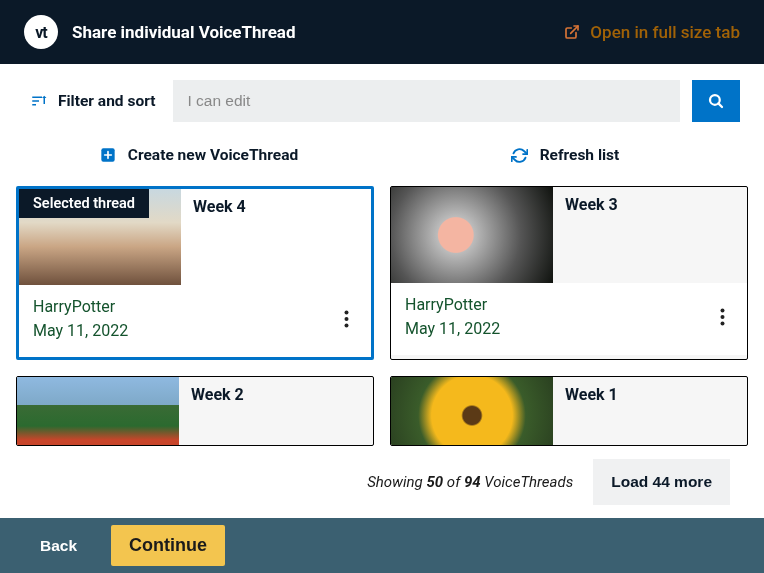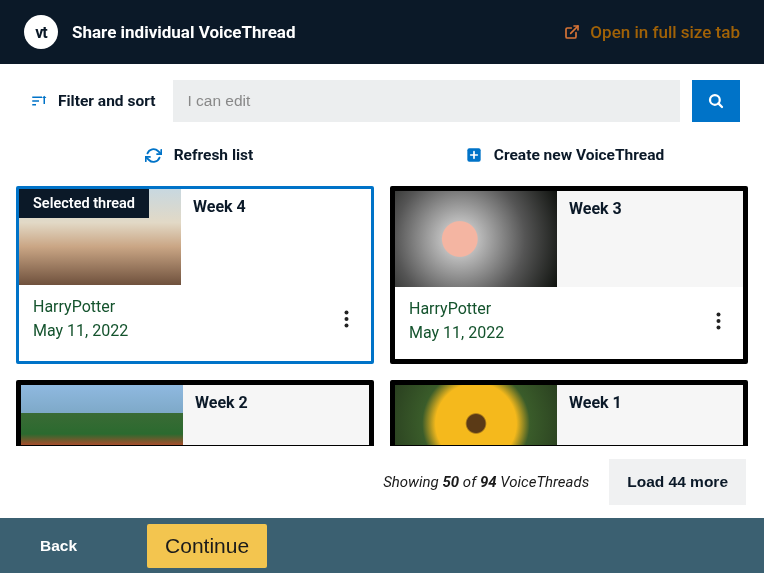--- a/index.html
+++ b/index.html
@@ -73,21 +73,21 @@
 
   .grid {
     display: grid;
     grid-template-columns: 1fr 1fr;
     gap: 16px;
     padding: 0 16px;
     overflow-y: auto;
     height: 260px;
   }
   .card {
-    border: 5px solid #000000;
+    border: 1px solid #000000;
     background: #f6f6f6;
     position: relative;
     border-radius: 2px;
   }
   .card.selected {
     border: 3px solid #0073c8;
     background: #fff;
   }
   .sel-badge {
     position: absolute;
@@ -129,21 +129,21 @@
   .card.selected .card-bot { background: #fff; }
   .card-meta { font-size: 16px; line-height: 1.5; color: #14532d; }
   .kebab { padding: 4px 8px; cursor: pointer; }
 
   .card.partial { height: 70px; overflow: hidden; }
   .card.partial .card-top { height: 70px; }
   .card.partial .thumb { height: 70px; }
 
   .status-bar {
     position: absolute;
-    bottom: 55px; left: 0; right: 0;
+    bottom: 55px; left: 0; right: 16px;
     height: 72px;
     background: #fff;
     display: flex; align-items: center; justify-content: flex-end;
     padding: 0 18px;
     gap: 20px;
   }
   .showing { font-style: italic; font-size: 15px; color: #1b1b1b; }
   .showing b { font-weight: 700; font-style: italic; }
   .loadmore-btn {
     background: #f0f1f2;
@@ -165,25 +165,24 @@
   .back-btn {
     background: transparent;
     border: none;
     color: #fff; font-weight: 700; font-size: 15.5px;
     padding: 8px 16px;
     cursor: pointer;
   }
   .continue-btn {
     background: #f3c54f;
     border: none;
-    color: #1b1b1b; font-weight: 400; font-size: 21px;
+    color: #1b1b1b; font-weight: 700; font-size: 18px;
     padding: 10px 18px;
     cursor: pointer;
     border-radius: 2px;
-    margin-left: 36px;
   }
 
   svg { display: block; }
 </style>
 </head>
 <body>
 
 <div class="header">
   <div class="header-left">
     <div class="vt-logo">vt</div>
@@ -218,36 +217,36 @@
           <circle cx="10.5" cy="10.5" r="6.5"></circle>
           <line x1="20" y1="20" x2="15.2" y2="15.2"></line>
         </svg>
     </span>
   </button>
 </div>
 
 <div class="action-row">
   <div class="action-btn">
     <span>
+      <svg width="16" height="16" viewBox="0 0 24 24" fill="#0073c8">
+          <rect x="2" y="2" width="20" height="20" rx="3"></rect>
+          <path d="M12 7v10M7 12h10" stroke="#fff" stroke-width="2.5" stroke-linecap="round"></path>
+        </svg>
+    </span>
+    <span>Create new VoiceThread</span>
+  </div>
+  <div class="action-btn">
+    <span>
       <svg width="17" height="17" viewBox="0 0 24 24" fill="none" stroke="#0073c8" stroke-width="2.6" stroke-linecap="round" stroke-linejoin="round">
           <polyline points="23 4 23 10 17 10"></polyline>
           <polyline points="1 20 1 14 7 14"></polyline>
           <path d="M3.51 9a9 9 0 0 1 14.85-3.36L23 10M1 14l4.64 4.36A9 9 0 0 0 20.49 15"></path>
         </svg>
     </span>
     <span>Refresh list</span>
-  </div>
-  <div class="action-btn">
-    <span>
-      <svg width="16" height="16" viewBox="0 0 24 24" fill="#0073c8">
-          <rect x="2" y="2" width="20" height="20" rx="3"></rect>
-          <path d="M12 7v10M7 12h10" stroke="#fff" stroke-width="2.5" stroke-linecap="round"></path>
-        </svg>
-    </span>
-    <span>Create new VoiceThread</span>
   </div>
 </div>
 
 <div class="grid">
 
   <div class="card selected">
     <div class="sel-badge">Selected thread</div>
     <div class="card-top">
       <div class="thumb week4"></div>
       <div class="card-title-wrap">

